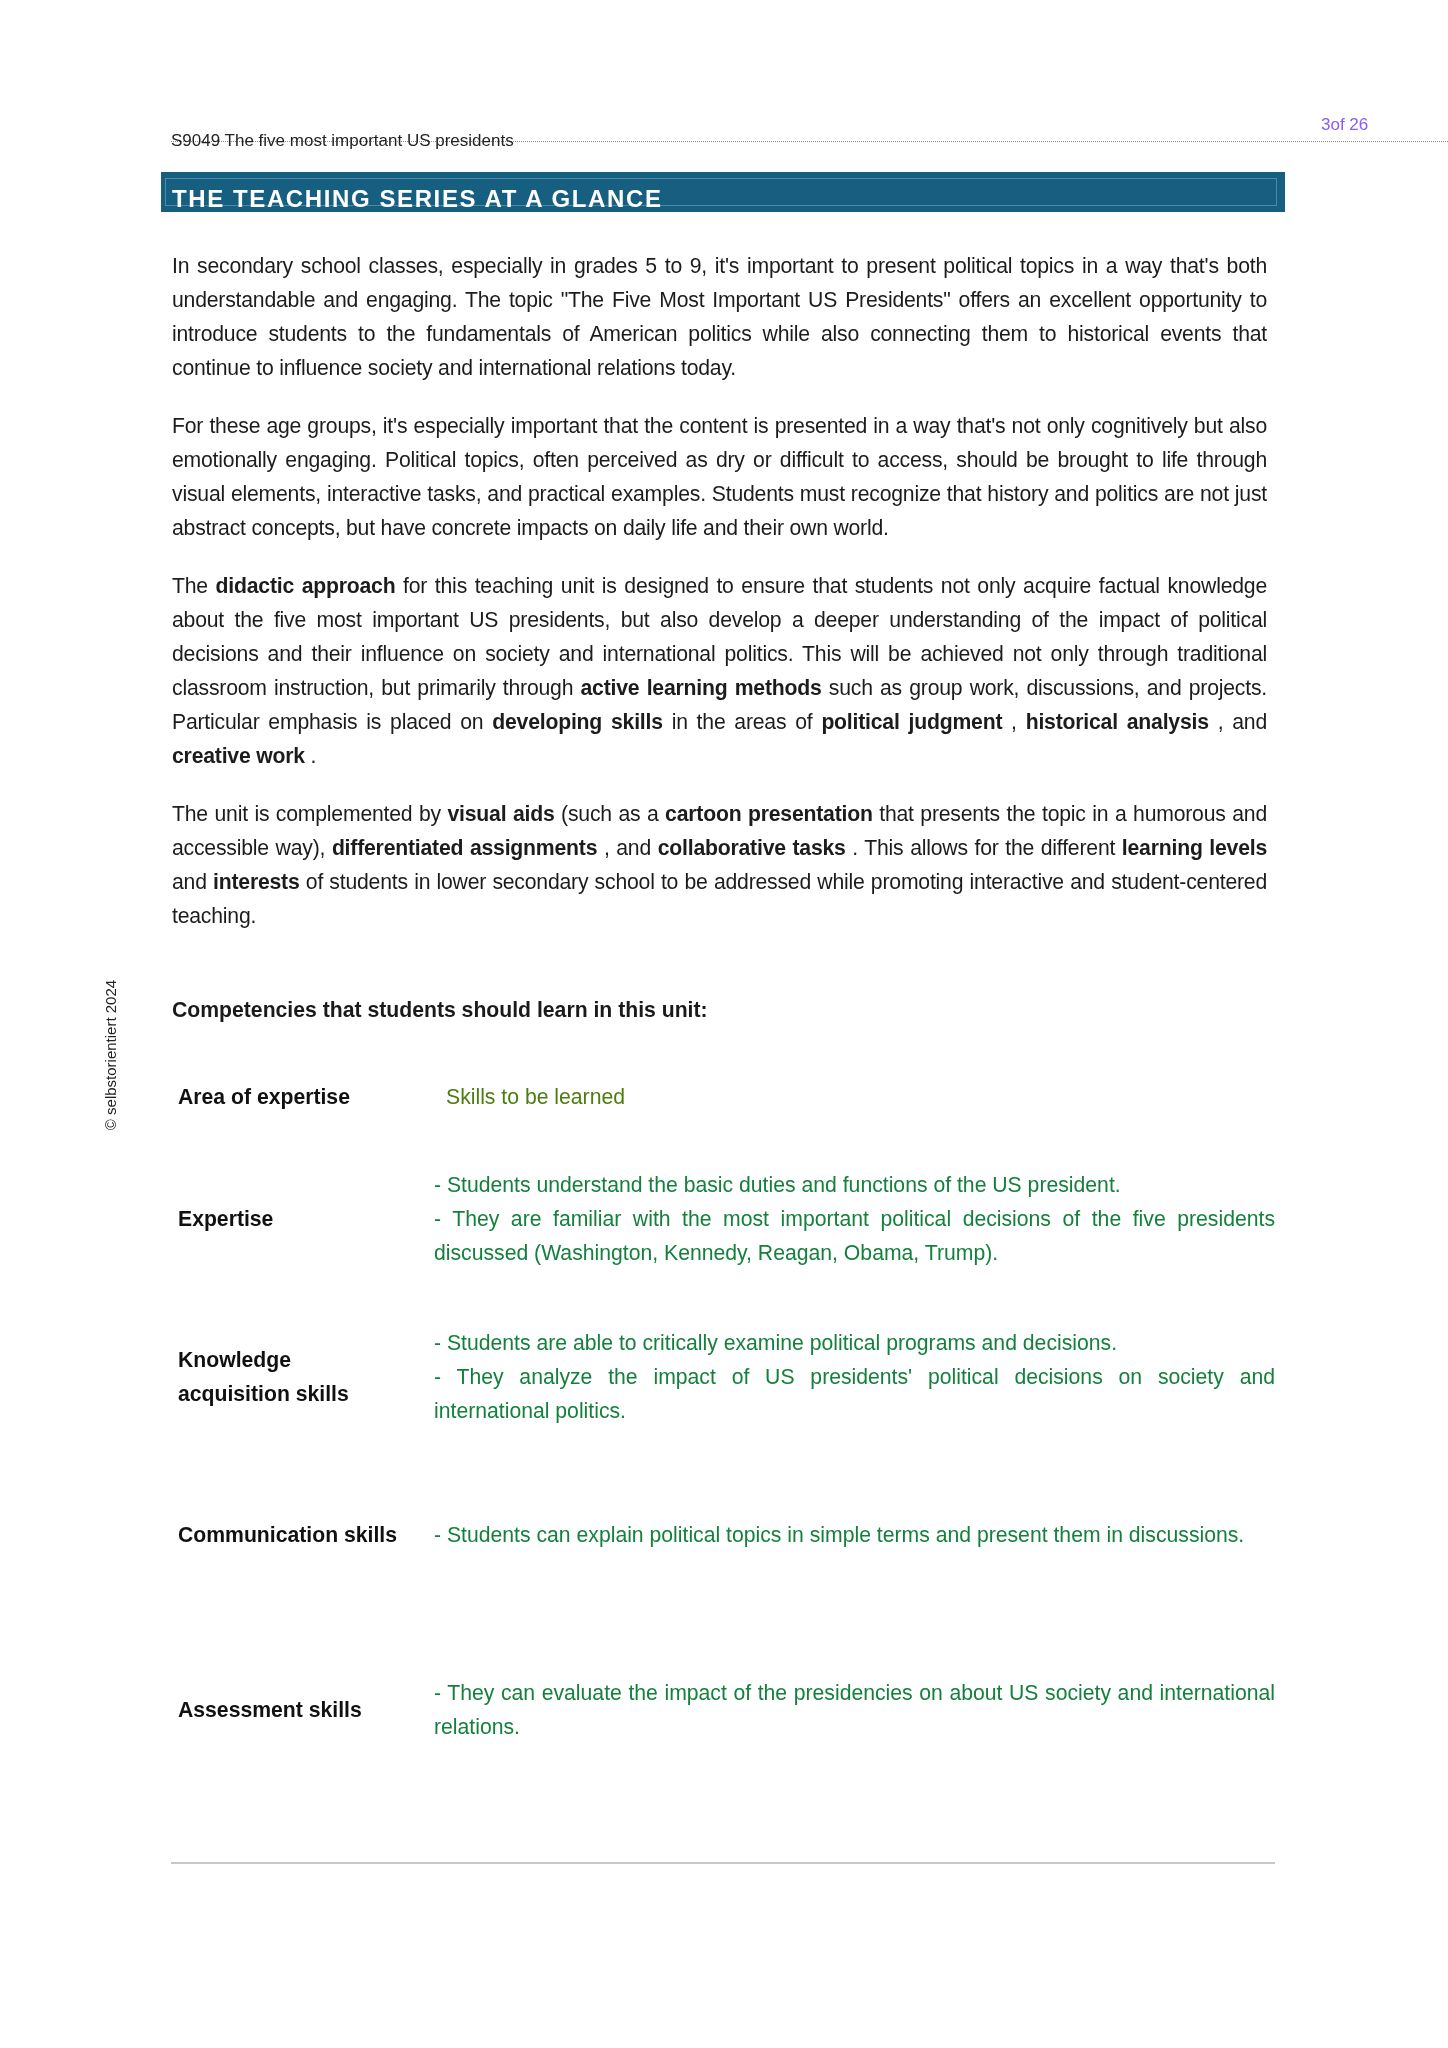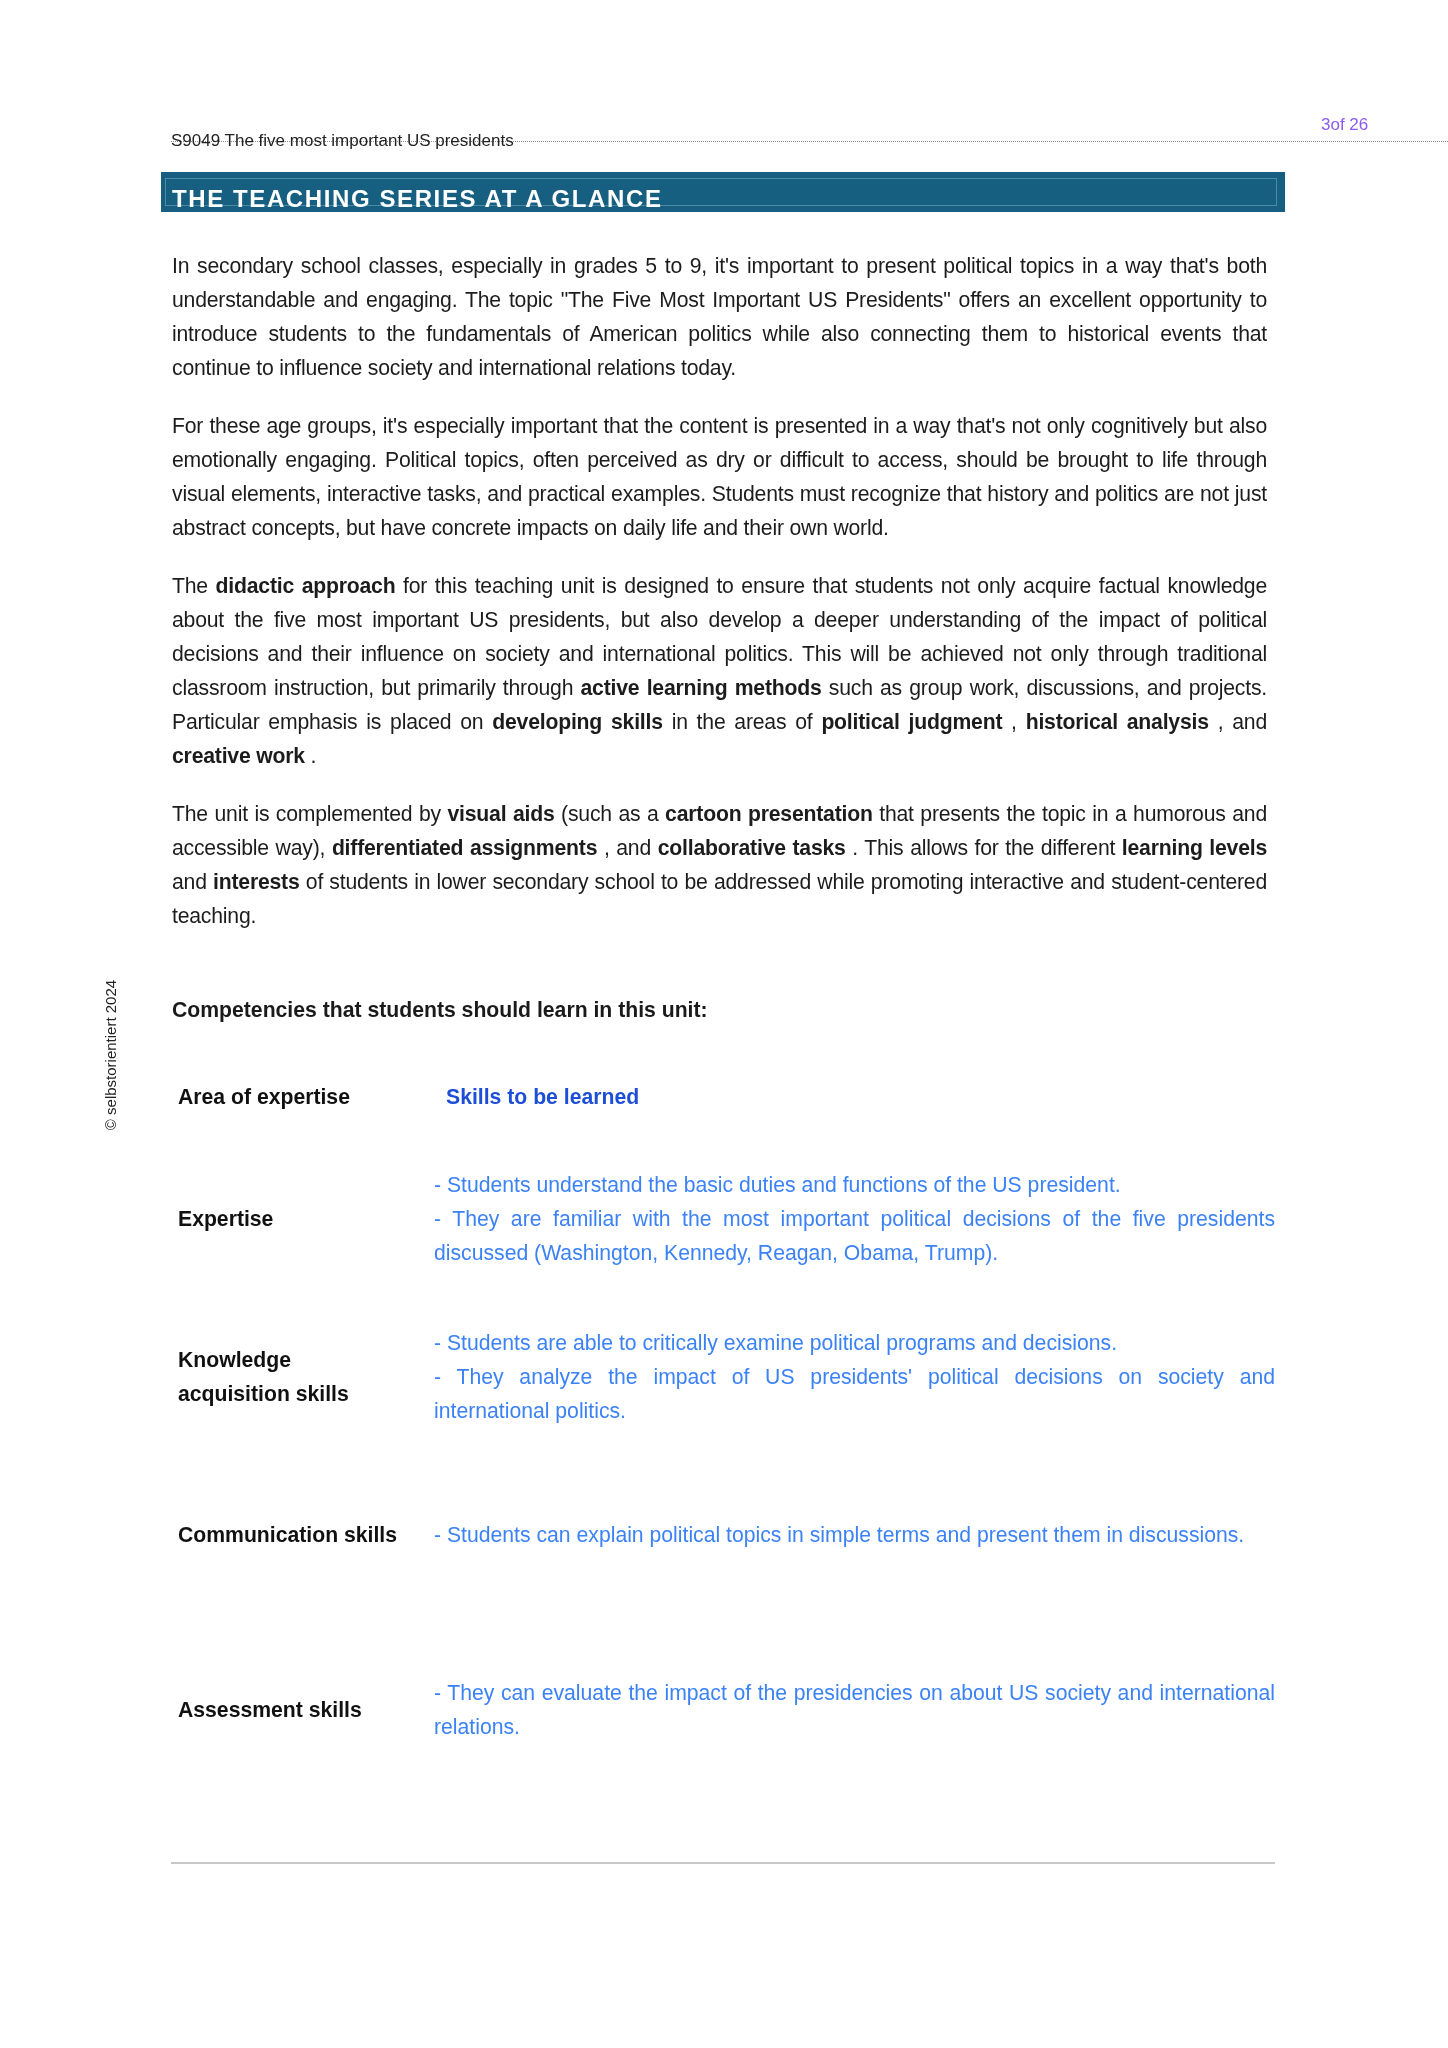--- a/index.html
+++ b/index.html
@@ -45,25 +45,25 @@
   }
   .skills-table {
     position: absolute; left: 178px; top: 1080px; width: 1097px;
     font-size: 21.2px; line-height: 34px;
   }
   .skills-row { display: flex; align-items: center; }
   .skills-row .area {
     width: 256px; flex: none; font-weight: bold; color: #111;
   }
   .skills-row .skills {
-    flex: 1; text-align: justify; color: #3b82f6;
+    flex: 1; text-align: justify; color: #15803d;
   }
   .skills-row .skills div { }
   .row-head { height: 34px; margin-bottom: 0; gap: 12px; }
-  .row-head .skills { font-weight: bold; color: #1d4ed8; }
+  .row-head .skills { font-weight: normal; color: #4d7c0f; }
   .footer-rule {
     position: absolute; left: 171px; top: 1862px; width: 1104px; height: 0;
     border-top: 2px solid #c8c8c8;
   }
   .copyright {
     position: absolute; left: 110px; top: 1055px;
     transform: translate(-50%, -50%) rotate(-90deg);
     white-space: nowrap; font-size: 15px; color: #222;
   }
 </style>

